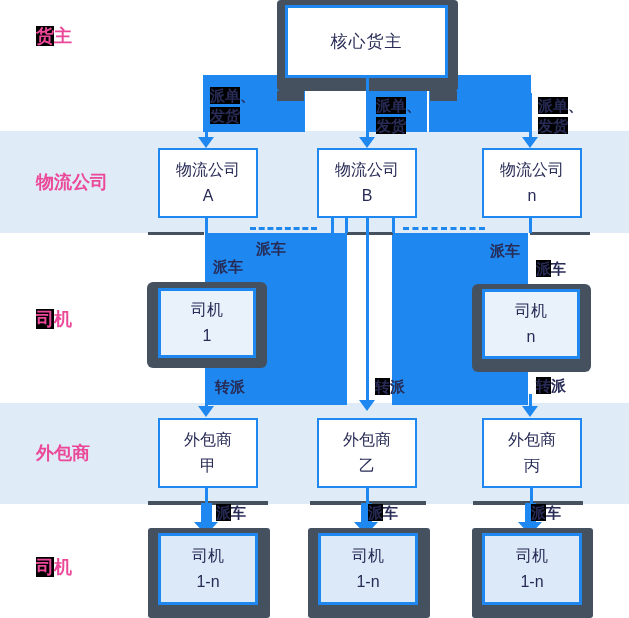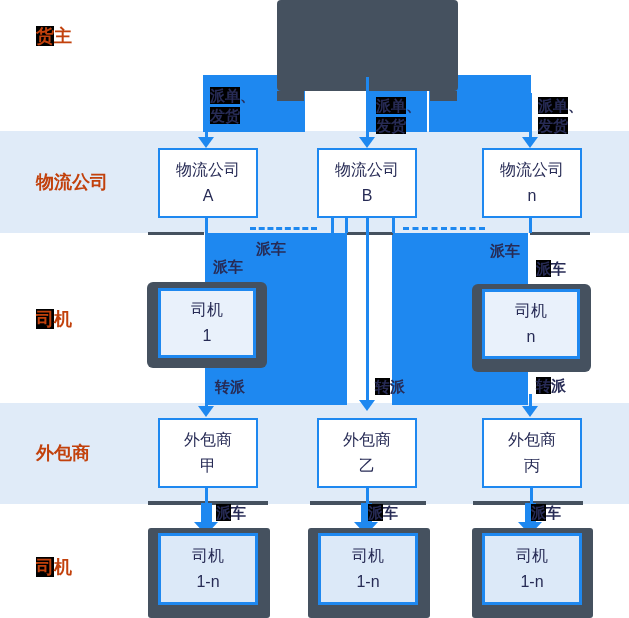--- a/index.html
+++ b/index.html
@@ -17,21 +17,21 @@
       border-top:13px solid #1e88f0;}
   .shaft{background:#1e88f0;width:11px;}
   .frame{background:#45515f;border-radius:6px;}
   .nbox{background:#ffffff;border:2px solid #1e88f0;display:flex;flex-direction:column;
         align-items:center;justify-content:center;color:#272b55;font-size:16px;line-height:26px;
         text-align:center;}
   .nbox.b3{border-width:3px;}
   .fill-drv{background:#e9f1fb;}
   .fill-bot{background:#dce9f8;}
   .core-text{font-size:17px;letter-spacing:1px;}
-  .side{color:#c2410c;font-weight:700;font-size:18px;white-space:nowrap;}
+  .side{color:#ec4899;font-weight:700;font-size:18px;white-space:nowrap;}
   .elabel{color:#272b55;font-weight:700;font-size:15px;line-height:20px;white-space:nowrap;}
   .bk{background:#000000;}
 </style>
 </head>
 <body>
 
 <div id="canvas">
 
   <div class="abs band" style="left:0;top:131;left:0px;top:131px;width:629px;height:102px;"></div>
   <div class="abs band" style="left:0px;top:403px;width:629px;height:101px;"></div>
@@ -89,20 +89,23 @@
   <div class="abs shaft" style="left:525px;top:503px;height:19px;"></div>
   <div class="abs ah-big" style="left:518px;top:522px;"></div>
 
   <div class="abs frame" style="left:147px;top:282px;width:120px;height:86px;"></div>
   <div class="abs frame" style="left:472px;top:284px;width:119px;height:88px;"></div>
 
   <div class="abs frame" style="left:148px;top:528px;width:122px;height:90px;border-radius:3px;"></div>
   <div class="abs frame" style="left:308px;top:528px;width:122px;height:90px;border-radius:3px;"></div>
   <div class="abs frame" style="left:472px;top:528px;width:121px;height:90px;border-radius:3px;"></div>
 
+  <div class="abs nbox b3 core-text" style="left:285px;top:5px;width:163px;height:73px;">
+    <span>核心货主</span>
+  </div>
 
   <div class="abs nbox" style="left:158px;top:148px;width:100px;height:70px;">
     <span>物流公司</span>
     <span>A</span>
   </div>
   <div class="abs nbox" style="left:317px;top:148px;width:100px;height:70px;">
     <span>物流公司</span>
     <span>B</span>
   </div>
   <div class="abs nbox" style="left:482px;top:148px;width:100px;height:70px;">

